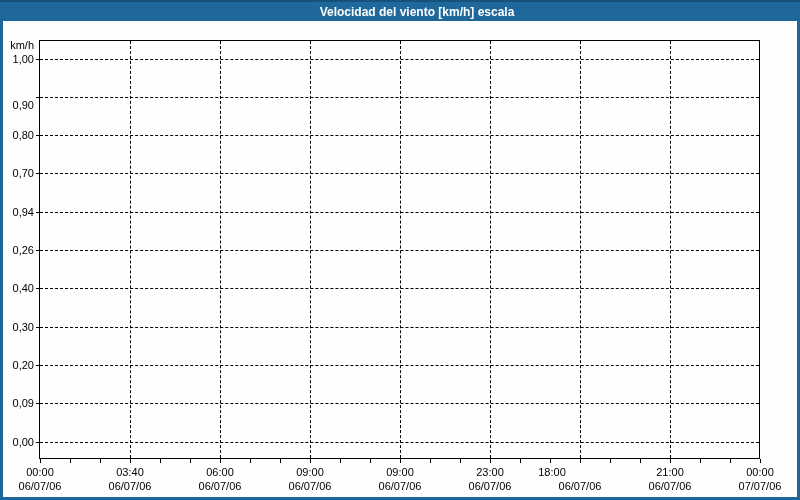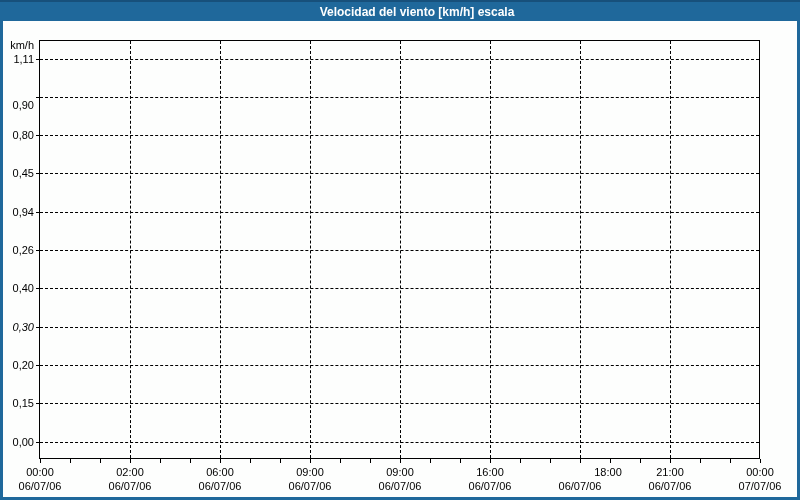--- a/index.html
+++ b/index.html
@@ -79,48 +79,48 @@
   <div class="edge edge-right"></div>
   <div class="edge edge-bottom"></div>
 
   <div class="unit-label">km/h</div>
 
   <div class="plot-frame"></div>
 
   <div id="chart-layer">
       <div class="hgrid" style="left: 40px; top: 59px; width: 719px;"></div>
       <div class="ytick" style="left: 36px; top: 59px;"></div>
-      <div class="ylabel" style="top: 52px;">1,11</div>
+      <div class="ylabel" style="top: 52px;">1,00</div>
       <div class="hgrid" style="left: 40px; top: 97px; width: 719px;"></div>
       <div class="ytick" style="left: 36px; top: 97px;"></div>
       <div class="ylabel" style="top: 98px;">0,90</div>
       <div class="hgrid" style="left: 40px; top: 135px; width: 719px;"></div>
       <div class="ytick" style="left: 36px; top: 135px;"></div>
       <div class="ylabel" style="top: 128px;">0,80</div>
       <div class="hgrid" style="left: 40px; top: 173px; width: 719px;"></div>
       <div class="ytick" style="left: 36px; top: 173px;"></div>
-      <div class="ylabel" style="top: 166px;">0,45</div>
+      <div class="ylabel" style="top: 166px;">0,70</div>
       <div class="hgrid" style="left: 40px; top: 212px; width: 719px;"></div>
       <div class="ytick" style="left: 36px; top: 212px;"></div>
       <div class="ylabel" style="top: 205px;">0,94</div>
       <div class="hgrid" style="left: 40px; top: 250px; width: 719px;"></div>
       <div class="ytick" style="left: 36px; top: 250px;"></div>
       <div class="ylabel" style="top: 243px;">0,26</div>
       <div class="hgrid" style="left: 40px; top: 288px; width: 719px;"></div>
       <div class="ytick" style="left: 36px; top: 288px;"></div>
       <div class="ylabel" style="top: 281px;">0,40</div>
       <div class="hgrid" style="left: 40px; top: 327px; width: 719px;"></div>
       <div class="ytick" style="left: 36px; top: 327px;"></div>
-      <div class="ylabel" style="top: 320px; font-style: italic;">0,30</div>
+      <div class="ylabel" style="top: 320px;">0,30</div>
       <div class="hgrid" style="left: 40px; top: 365px; width: 719px;"></div>
       <div class="ytick" style="left: 36px; top: 365px;"></div>
       <div class="ylabel" style="top: 358px;">0,20</div>
       <div class="hgrid" style="left: 40px; top: 403px; width: 719px;"></div>
       <div class="ytick" style="left: 36px; top: 403px;"></div>
-      <div class="ylabel" style="top: 396px;">0,15</div>
+      <div class="ylabel" style="top: 396px;">0,09</div>
       <div class="hgrid" style="left: 40px; top: 442px; width: 719px;"></div>
       <div class="ytick" style="left: 36px; top: 442px;"></div>
       <div class="ylabel" style="top: 435px;">0,00</div>
       <div class="vgrid" style="left: 130px; top: 41px; height: 417px;"></div>
       <div class="vgrid" style="left: 220px; top: 41px; height: 417px;"></div>
       <div class="vgrid" style="left: 310px; top: 41px; height: 417px;"></div>
       <div class="vgrid" style="left: 400px; top: 41px; height: 417px;"></div>
       <div class="vgrid" style="left: 490px; top: 41px; height: 417px;"></div>
       <div class="vgrid" style="left: 580px; top: 41px; height: 417px;"></div>
       <div class="vgrid" style="left: 670px; top: 41px; height: 417px;"></div>
@@ -144,30 +144,30 @@
       <div class="xtick" style="left: 550px; top: 459px;"></div>
       <div class="xtick" style="left: 580px; top: 459px;"></div>
       <div class="xtick" style="left: 610px; top: 459px;"></div>
       <div class="xtick" style="left: 640px; top: 459px;"></div>
       <div class="xtick" style="left: 670px; top: 459px;"></div>
       <div class="xtick" style="left: 700px; top: 459px;"></div>
       <div class="xtick" style="left: 730px; top: 459px;"></div>
       <div class="xtick" style="left: 760px; top: 459px;"></div>
       <div class="xlabel" style="left: -2px; top: 466px;">00:00</div>
       <div class="xlabel" style="left: -2px; top: 480px;">06/07/06</div>
-      <div class="xlabel" style="left: 88px; top: 466px;">02:00</div>
+      <div class="xlabel" style="left: 88px; top: 466px;">03:40</div>
       <div class="xlabel" style="left: 88px; top: 480px;">06/07/06</div>
       <div class="xlabel" style="left: 178px; top: 466px;">06:00</div>
       <div class="xlabel" style="left: 178px; top: 480px;">06/07/06</div>
       <div class="xlabel" style="left: 268px; top: 466px;">09:00</div>
       <div class="xlabel" style="left: 268px; top: 480px;">06/07/06</div>
       <div class="xlabel" style="left: 358px; top: 466px;">09:00</div>
       <div class="xlabel" style="left: 358px; top: 480px;">06/07/06</div>
-      <div class="xlabel" style="left: 448px; top: 466px;">16:00</div>
+      <div class="xlabel" style="left: 448px; top: 466px;">23:00</div>
       <div class="xlabel" style="left: 448px; top: 480px;">06/07/06</div>
-      <div class="xlabel" style="left: 566px; top: 466px;">18:00</div>
+      <div class="xlabel" style="left: 510px; top: 466px;">18:00</div>
       <div class="xlabel" style="left: 538px; top: 480px;">06/07/06</div>
       <div class="xlabel" style="left: 628px; top: 466px;">21:00</div>
       <div class="xlabel" style="left: 628px; top: 480px;">06/07/06</div>
       <div class="xlabel" style="left: 718px; top: 466px;">00:00</div>
       <div class="xlabel" style="left: 718px; top: 480px;">07/07/06</div>
     </div>
 </div>
 
 </body></html>

